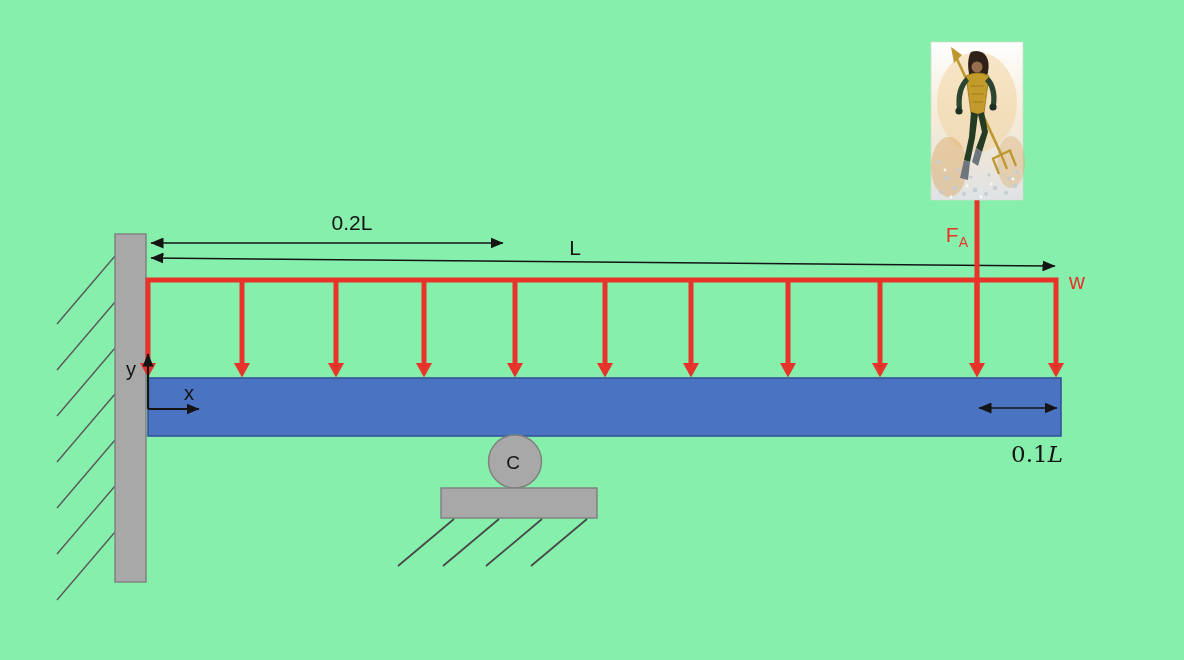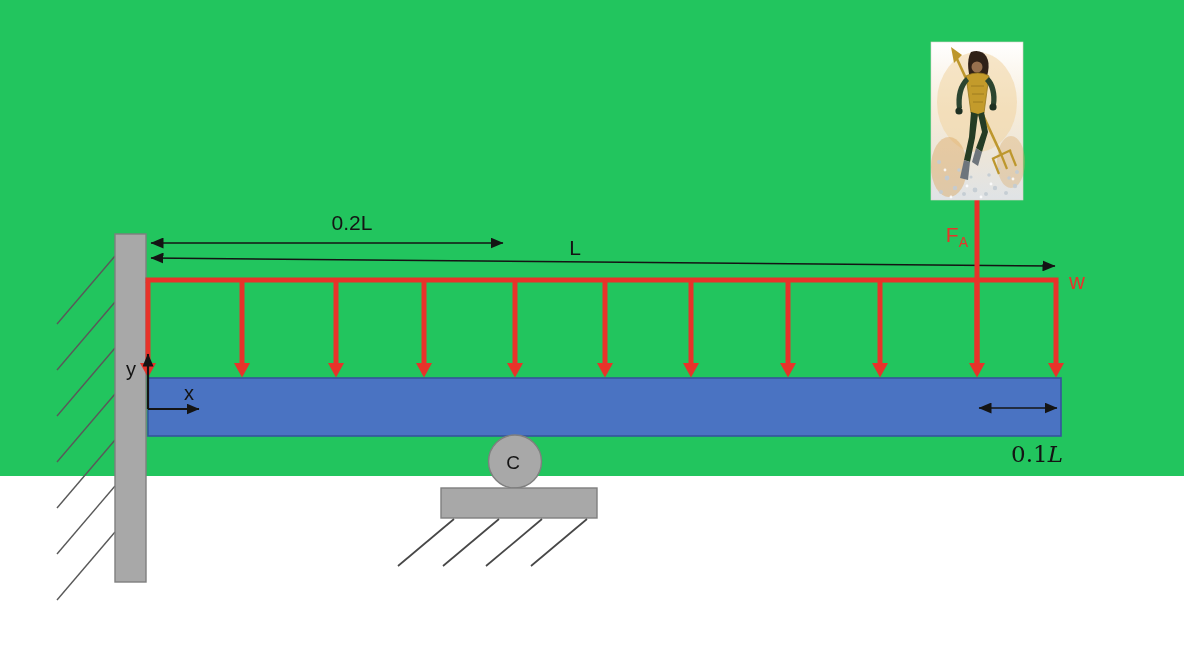--- a/index.html
+++ b/index.html
@@ -1,17 +1,17 @@
 <!DOCTYPE html>
 <html style="--load-red: #e8332a; --beam-fill: #4a73c2; --beam-border: #35549b; --gray-fill: #a8a8a8; --gray-border: #7f7f7f; --hatch: #595959; --ink: #141414;"><head>
 <meta charset="utf-8">
 <style>
   html,body{margin:0;padding:0;background:#ffffff;}
   body{width:1184px;height:660px;overflow:hidden;font-family:"Liberation Sans",sans-serif;}
-  .canvas{position:relative;width:1184px;height:476px;background:#22c55e;}
+  .canvas{position:relative;width:1184px;height:660px;background:#86efac;}
   svg{display:block;}
   
   .dim{stroke:var(--ink,#141414);stroke-width:1.5;fill:none;}
   .axis{stroke:var(--ink,#141414);stroke-width:2.2;fill:none;}
   .mk{fill:var(--ink,#141414);}
   .ld-line{stroke:var(--load-red,#e8332a);stroke-width:5;}
   .ld-fill{fill:var(--load-red,#e8332a);}
   .beam{fill:var(--beam-fill,#4a73c2);stroke:var(--beam-border,#35549b);stroke-width:1.6;}
   .gray{fill:var(--gray-fill,#a8a8a8);stroke:var(--gray-border,#7f7f7f);stroke-width:1.4;}
   .hatch{stroke:var(--hatch,#595959);stroke-width:1.4;}

